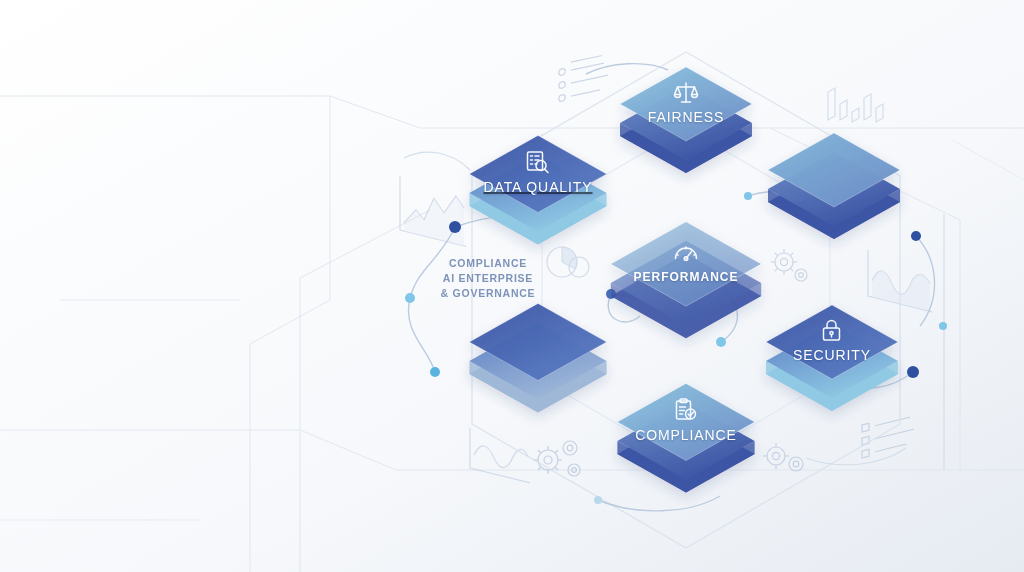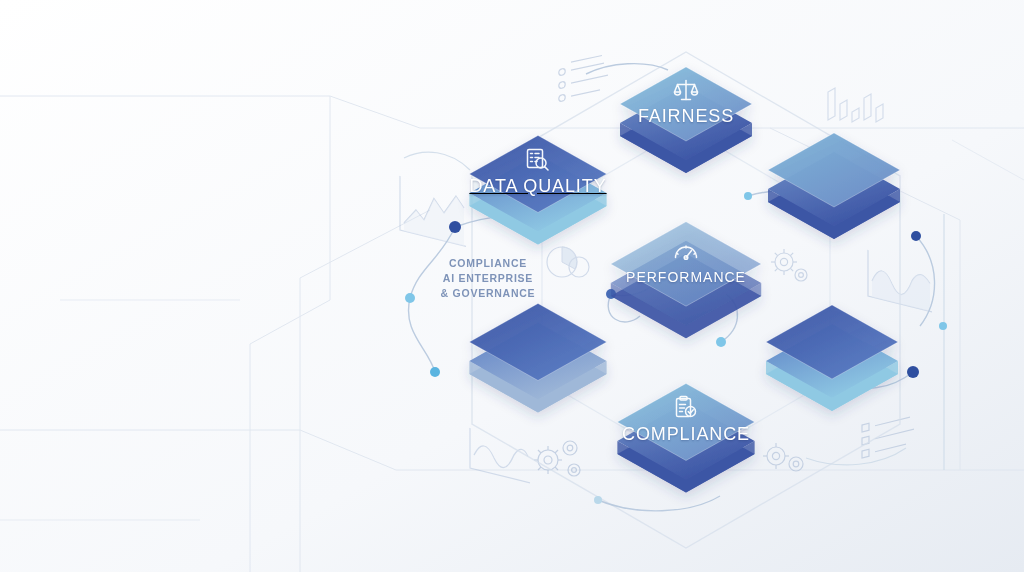--- a/index.html
+++ b/index.html
@@ -36,27 +36,27 @@
     pointer-events: none;
   }
   .node .ico {
     display: block;
     margin: 0 auto 3px auto;
     width: 26px; height: 26px;
   }
   .node .lbl {
     display: block;
     color: #ffffff;
-    font-size: 18px;
+    font-size: 14px;
     letter-spacing: 0.9px;
     font-weight: 400;
     text-shadow: 0 1px 2px rgba(20,40,90,0.30);
     white-space: nowrap;
   }
-  .node.center .lbl { font-size: 14px; letter-spacing: 1px; }
+  .node.center .lbl { font-size: 12px; letter-spacing: 1px; font-weight: bold; }
 
   
   #center-caption {
     position: absolute;
     left: 428px; top: 256px;
     width: 120px;
     text-align: center;
     color: #7e93b8;
     font-size: 10.5px;
     line-height: 1.42;
@@ -421,20 +421,29 @@
           </defs>
           <g filter="url(#sh-5)">
             <path d="M 75 54 L 141 91 L 75 128 L 9 91 Z" fill="#8fc9e4" opacity="0.95"></path>
             <path d="M 9 78 L 75 115 L 141 78
      L 141 91 L 75 128 L 9 91 Z" fill="#8fc9e4" opacity="0.8"></path>
             <path d="M 75 41 L 141 78 L 75 115 L 9 78 Z" fill="url(#g-mid-5)" opacity="1"></path>
             <path d="M 75 22 L 141 59 L 75 96 L 9 59 Z" fill="url(#g-top-5)" opacity="1"></path>
             <path d="M 75 22 L 141 59 L 75 96 L 9 59 Z" fill="none" stroke="#ffffff" stroke-opacity="0.28" stroke-width="1"></path>
           </g>
         </svg>
+        <div class="content" style="transform: translateY(-50%); top: 57px;">
+          <svg class="ico" viewBox="0 0 26 26" fill="none" stroke="#ffffff" stroke-width="1.5" stroke-linecap="round" stroke-linejoin="round" opacity="0.95">
+            <rect x="4.5" y="10.5" width="16" height="12" rx="1.8"></rect>
+            <path d="M8 10.5V7.5a4.5 4.5 0 0 1 9 0v3"></path>
+            <circle cx="12.5" cy="15.5" r="1.6"></circle>
+            <path d="M12.5 17v2.5"></path>
+          </svg>
+          <span class="lbl">SECURITY</span>
+        </div>
       </div>
       <div class="node" style="left: 686px; top: 428px; width: 150px; height: 130px;">
         <svg class="hexstack" viewBox="0 0 150 130">
           <defs>
             <linearGradient id="g-top-6" x1="0" y1="0" x2="0.85" y2="1">
        <stop offset="0%" stop-color="#8ac3de" stop-opacity="0.96"></stop>
        <stop offset="100%" stop-color="#6f8fc8" stop-opacity="0.98"></stop>
      </linearGradient>
      <linearGradient id="g-mid-6" x1="0" y1="0" x2="0.6" y2="1">
        <stop offset="0%" stop-color="#6f8fc8"></stop>

